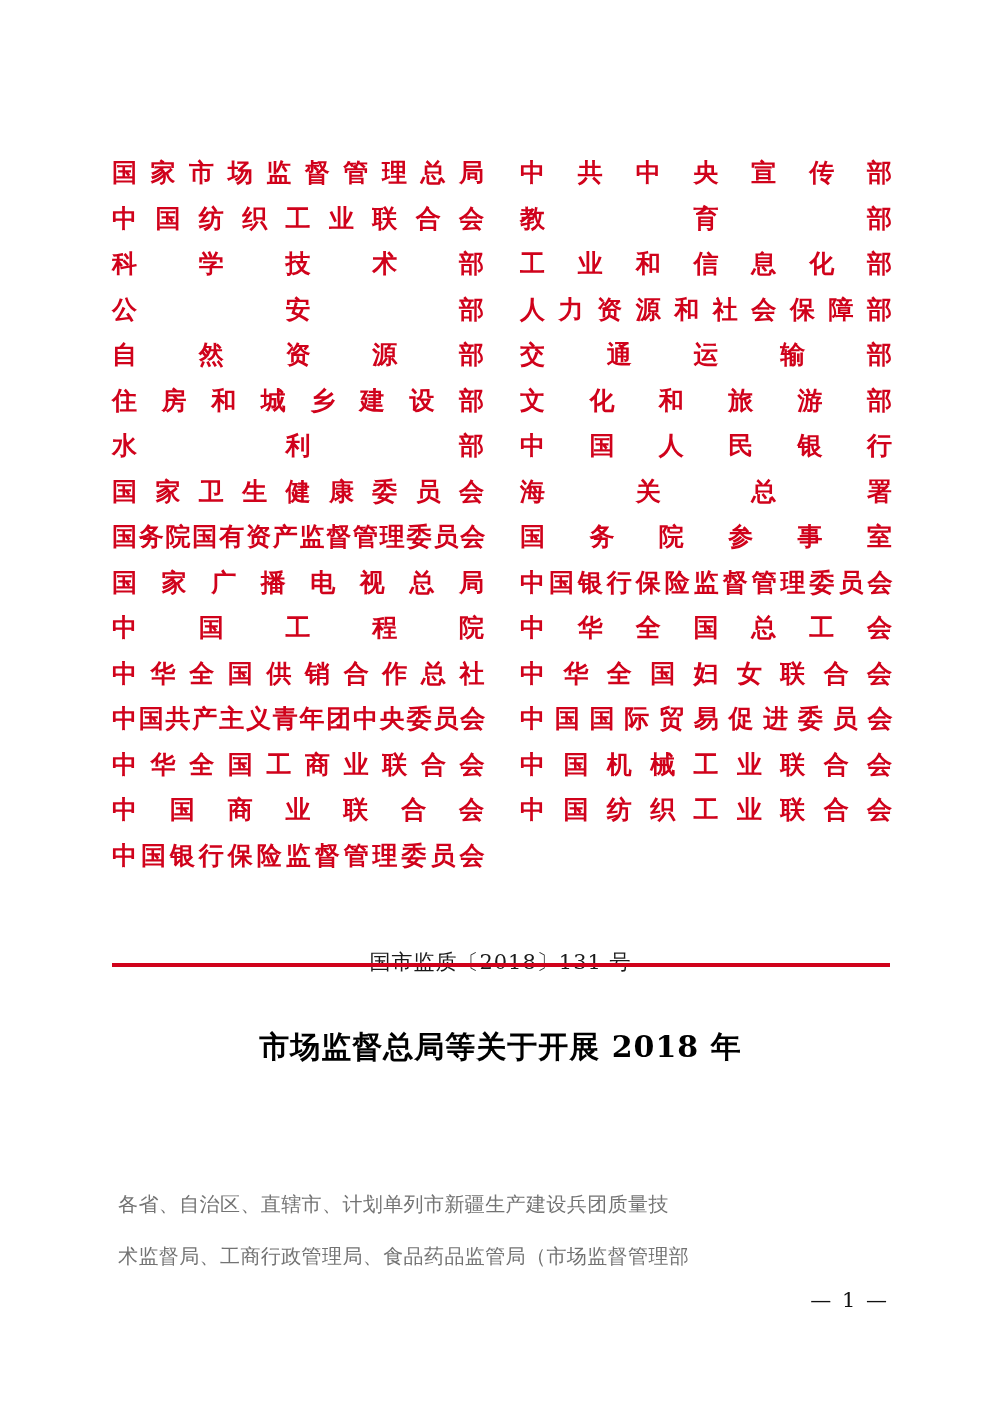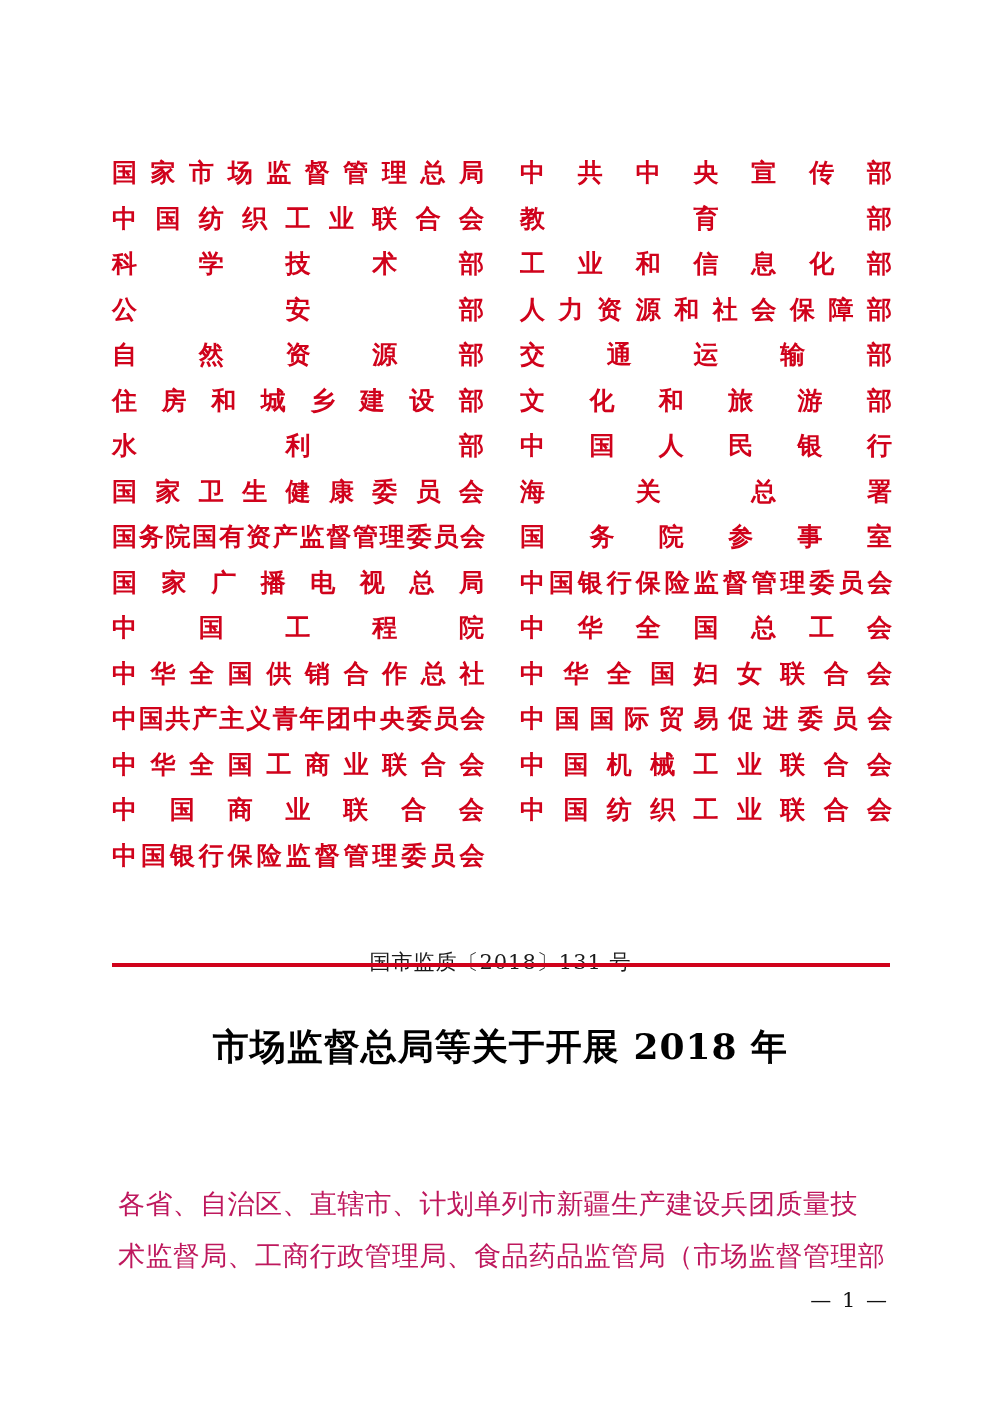--- a/index.html
+++ b/index.html
@@ -84,38 +84,38 @@
   }
 
   
   .title {
     position: absolute;
     top: 1023px;
     left: 0;
     width: 1001px;
     text-align: center;
     font-weight: 700;
-    font-size: 36px;
+    font-size: 30px;
     line-height: 47px;
     letter-spacing: 1px;
     color: #000;
     font-family: "DejaVu Serif", "Liberation Serif", serif;
   }
   .title .line { display: block; }
 
   
   .body-text {
     position: absolute;
     left: 118px;
     top: 1178px;
     width: 768px;
-    font-size: 27px;
+    font-size: 20px;
     line-height: 52px;
     letter-spacing: 0.4px;
-    color: #be185d;
+    color: #737373;
     font-family: "DejaVu Serif", "Liberation Serif", serif;
   }
   .body-text p {
     margin: 0;
     white-space: nowrap;
   }
 
   
   .page-number {
     position: absolute;

